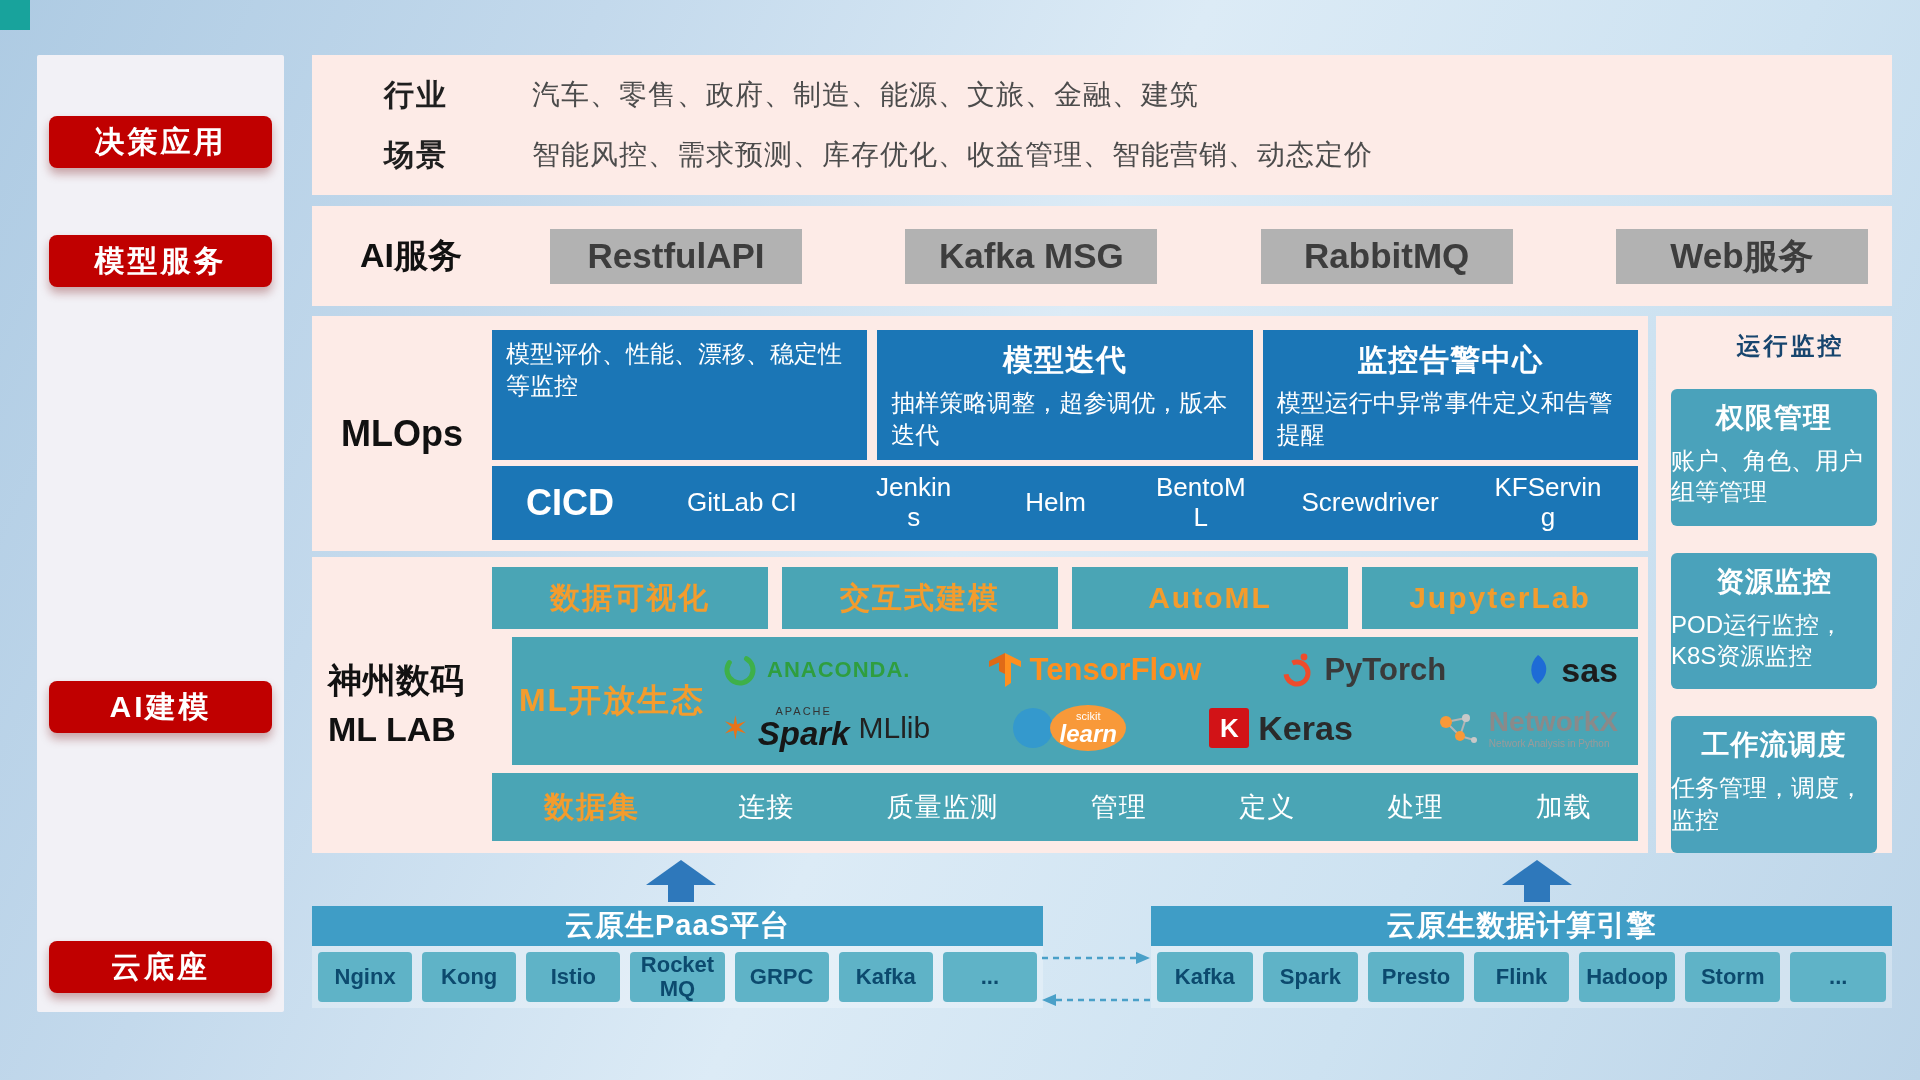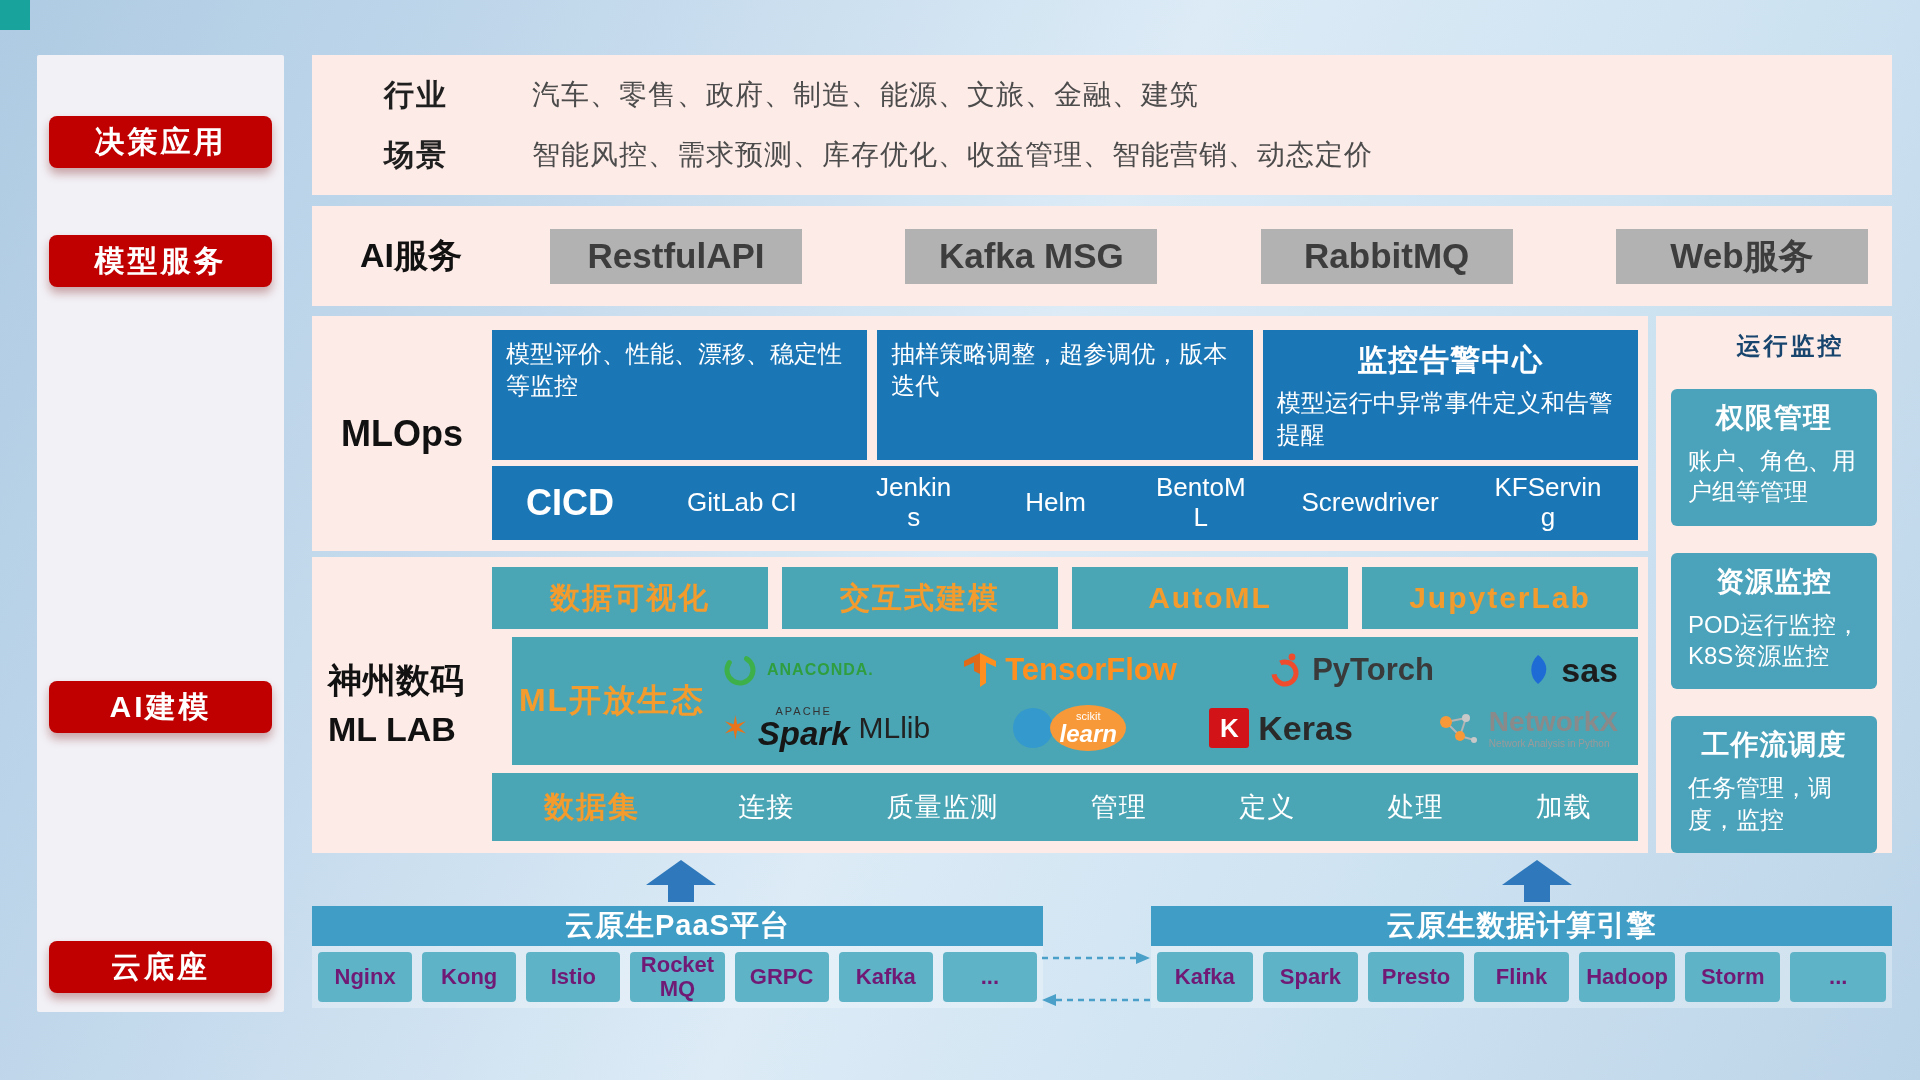--- a/index.html
+++ b/index.html
@@ -52,21 +52,21 @@
   .mllab-content{flex:1;display:flex;flex-direction:column;padding:10px 10px 12px 0;box-sizing:border-box;gap:8px;}
   .tools-row{display:flex;gap:14px;height:62px;flex:none;}
   .tool-btn{flex:1;background:#4aa5b5;display:flex;align-items:center;justify-content:center;
     font-size:30px;font-weight:700;color:#f39c2d;letter-spacing:2px;}
   .eco-box{flex:1;background:#4aa5b5;display:flex;align-items:stretch;box-sizing:border-box;padding:6px 10px 6px 0;margin-left:20px;}
   .eco-label{width:200px;flex:none;display:flex;align-items:center;justify-content:center;
     font-size:32px;font-weight:700;color:#f39c2d;letter-spacing:2px;}
   .eco-logos{flex:1;display:flex;flex-direction:column;justify-content:space-around;}
   .eco-row{display:flex;align-items:center;justify-content:space-between;padding:0 10px;}
   .logo{display:flex;align-items:center;gap:9px;}
-  .ana-text{color:#2f9e3f;font-weight:700;font-size:16px;letter-spacing:1px;}
+  .ana-text{color:#2f9e3f;font-weight:700;font-size:22px;letter-spacing:1px;}
   .tf-text{color:#ff8f1f;font-weight:700;font-size:31px;}
   .pt-text{color:#3a3a3a;font-weight:600;font-size:31px;}
   .sas-text{color:#1c1c1c;font-weight:700;font-size:34px;}
   .spark-col{display:flex;flex-direction:column;align-items:center;line-height:1;}
   .apache-text{font-size:11px;color:#333;letter-spacing:2px;}
   .spark-text{font-size:33px;font-weight:700;color:#161616;font-style:italic;}
   .spark-star{font-size:32px;color:#e8731a;line-height:1;}
   .mllib-text{font-size:30px;color:#222;}
   .sk-blue{width:40px;height:40px;border-radius:50%;background:#3499cd;margin-right:-12px;}
   .sk-orange{width:76px;height:46px;border-radius:50%;background:#f89939;display:flex;flex-direction:column;
@@ -81,34 +81,34 @@
   .nx-sub{color:#9a9a9a;font-size:10px;}
   .data-row{height:68px;flex:none;background:#4aa5b5;display:flex;align-items:center;}
   .data-label{width:200px;flex:none;text-align:center;font-size:30px;font-weight:700;color:#f39c2d;letter-spacing:2px;}
   .data-items{flex:1;display:flex;justify-content:space-around;color:#fff;font-size:27px;letter-spacing:1px;}
 
   
   .monitor{left:1656px;top:316px;width:236px;height:537px;display:flex;flex-direction:column;
     align-items:center;padding-top:14px;box-sizing:border-box;}
   .monitor-title{font-size:24px;font-weight:700;color:#17456e;letter-spacing:3px;margin-left:33px;}
   .mon-card{width:206px;height:146px;background:#4aa2bb;border-radius:6px;margin-top:27px;color:#fff;
-    box-sizing:border-box;padding:10px 17px;}
+    box-sizing:border-box;padding:10px 0;}
   .mon-title{text-align:center;font-size:28px;font-weight:700;margin-bottom:8px;letter-spacing:1px;}
   .mon-desc{font-size:24px;line-height:1.3;}
 
   
   .up-arrow{position:absolute;width:70px;height:44px;}
   .up-tri{width:0;height:0;border-left:35px solid transparent;border-right:35px solid transparent;
     border-bottom:25px solid #2e78bb;}
   .up-stem{width:26px;height:17px;background:#2e78bb;margin:0 auto;}
   .cloud-header{position:absolute;height:40px;background:#3f9dc6;color:#fff;font-size:29px;font-weight:700;
     display:flex;align-items:center;justify-content:center;letter-spacing:1px;}
   .chip-row{position:absolute;display:flex;gap:10px;padding:6px;box-sizing:border-box;
     background:rgba(255,255,255,.28);}
-  .chip{flex:1;background:#5fb3c7;border-radius:4px;color:#701a75;font-weight:700;font-size:22px;
+  .chip{flex:1;background:#5fb3c7;border-radius:4px;color:#0c4a6e;font-weight:700;font-size:22px;
     display:flex;align-items:center;justify-content:center;text-align:center;word-break:break-all;
     line-height:1.1;padding:2px;}
   .paas-header{left:312px;top:906px;width:731px;}
   .paas-chips{left:312px;top:946px;width:731px;height:62px;}
   .engine-header{left:1151px;top:906px;width:741px;}
   .engine-chips{left:1151px;top:946px;width:741px;height:62px;}
   .dash-arrows{position:absolute;left:1040px;top:944px;}
 </style>
 </head>
 <body>
@@ -145,20 +145,21 @@
   </div>
 
   <div class="panel mlops">
     <span class="block-label">MLOps</span>
     <div class="mlops-content">
       <div class="mlops-cards">
         <div class="blue-card">
           <div class="bc-desc">模型评价、性能、漂移、稳定性等监控</div>
         </div>
         <div class="blue-card">
+          <div class="bc-title">模型迭代</div>
           <div class="bc-desc">抽样策略调整，超参调优，版本迭代</div>
         </div>
         <div class="blue-card">
           <div class="bc-title">监控告警中心</div>
           <div class="bc-desc">模型运行中异常事件定义和告警提醒</div>
         </div>
       </div>
       <div class="cicd-bar">
         <span class="cicd-title">CICD</span>
         <span class="cicd-item" style="width:150px">GitLab CI</span>

